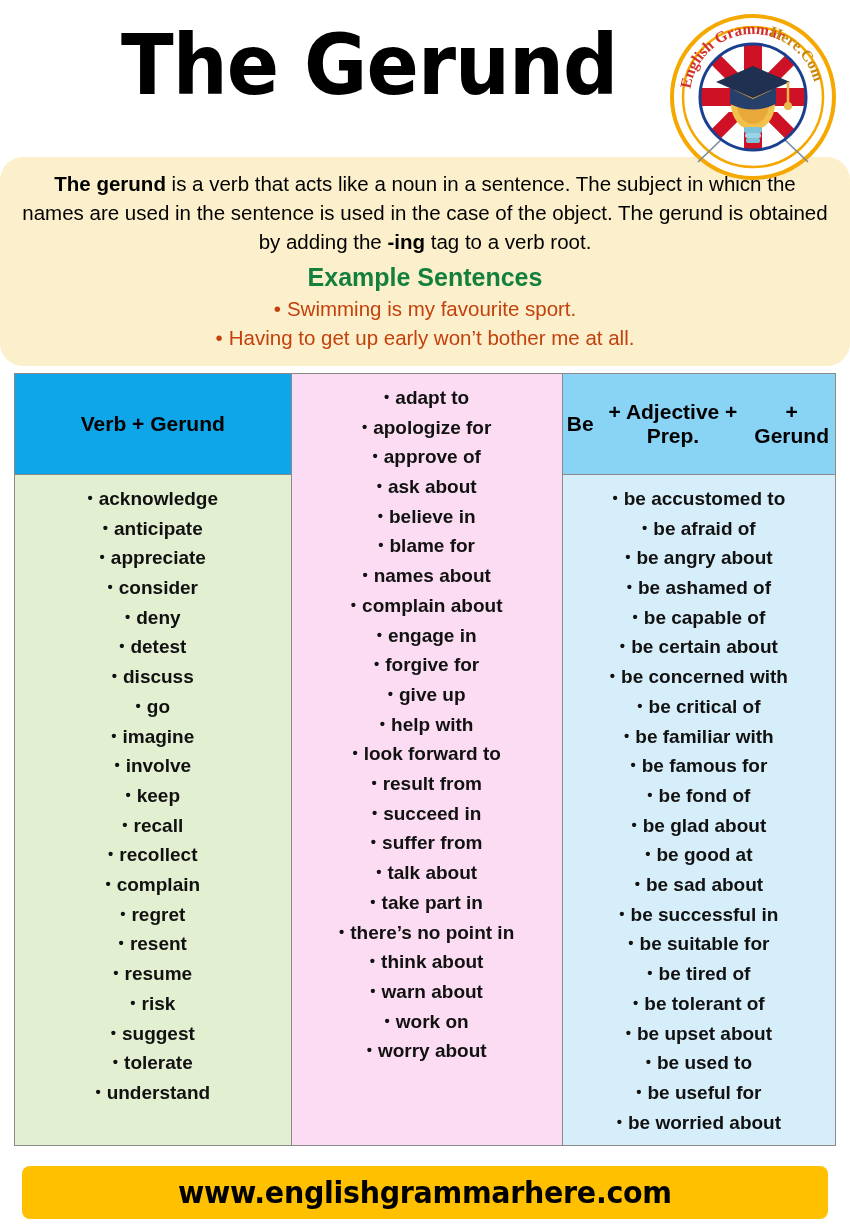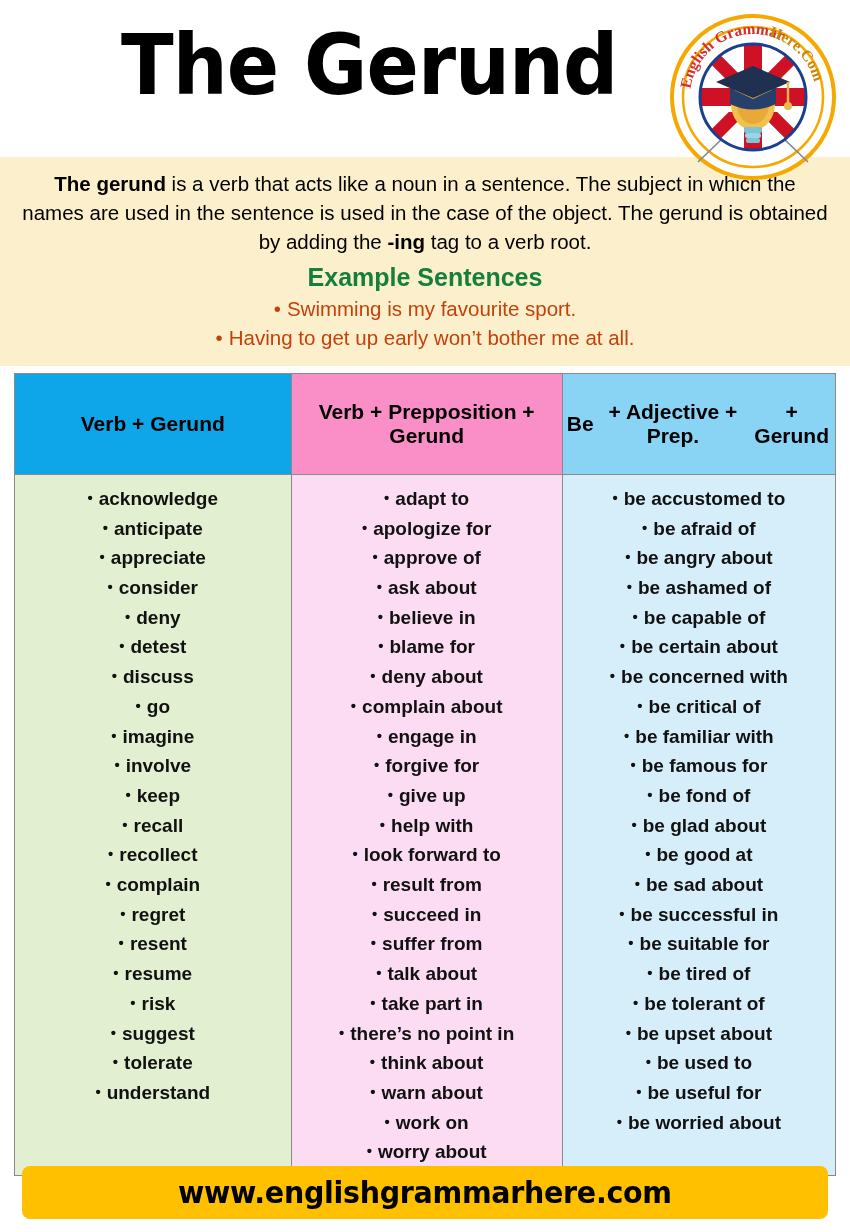--- a/index.html
+++ b/index.html
@@ -44,20 +44,21 @@
     top: 12px;
     width: 170px;
     height: 170px;
   }
   .logo svg { display: block; }
 
   
   .intro {
     background: #FCEFCB;
     padding: 12px 16px 14px 16px;
+    border-radius: 23px;
   }
   .intro-text {
     font-family: "Liberation Sans", sans-serif;
     font-size: 20.5px;
     line-height: 1.42;
     color: #000;
     text-align: center;
     margin: 0 6px;
   }
   .intro-text b { font-weight: bold; }
@@ -249,31 +250,28 @@
         <div class="item"><span class="bullet">•</span><span>resent</span></div>
         <div class="item"><span class="bullet">•</span><span>resume</span></div>
         <div class="item"><span class="bullet">•</span><span>risk</span></div>
         <div class="item"><span class="bullet">•</span><span>suggest</span></div>
         <div class="item"><span class="bullet">•</span><span>tolerate</span></div>
         <div class="item"><span class="bullet">•</span><span>understand</span></div>
       </div>
   </div>
 
   <div class="col col-pink">
-    <div class="col-head">
-        <span>Verb + Prepposition + Gerund</span>
-      </div>
     <div class="col-body">
         <div class="item"><span class="bullet">•</span><span>adapt to</span></div>
         <div class="item"><span class="bullet">•</span><span>apologize for</span></div>
         <div class="item"><span class="bullet">•</span><span>approve of</span></div>
         <div class="item"><span class="bullet">•</span><span>ask about</span></div>
         <div class="item"><span class="bullet">•</span><span>believe in</span></div>
         <div class="item"><span class="bullet">•</span><span>blame for</span></div>
-        <div class="item"><span class="bullet">•</span><span>deny about</span></div>
+        <div class="item"><span class="bullet">•</span><span>names about</span></div>
         <div class="item"><span class="bullet">•</span><span>complain about</span></div>
         <div class="item"><span class="bullet">•</span><span>engage in</span></div>
         <div class="item"><span class="bullet">•</span><span>forgive for</span></div>
         <div class="item"><span class="bullet">•</span><span>give up</span></div>
         <div class="item"><span class="bullet">•</span><span>help with</span></div>
         <div class="item"><span class="bullet">•</span><span>look forward to</span></div>
         <div class="item"><span class="bullet">•</span><span>result from</span></div>
         <div class="item"><span class="bullet">•</span><span>succeed in</span></div>
         <div class="item"><span class="bullet">•</span><span>suffer from</span></div>
         <div class="item"><span class="bullet">•</span><span>talk about</span></div>

